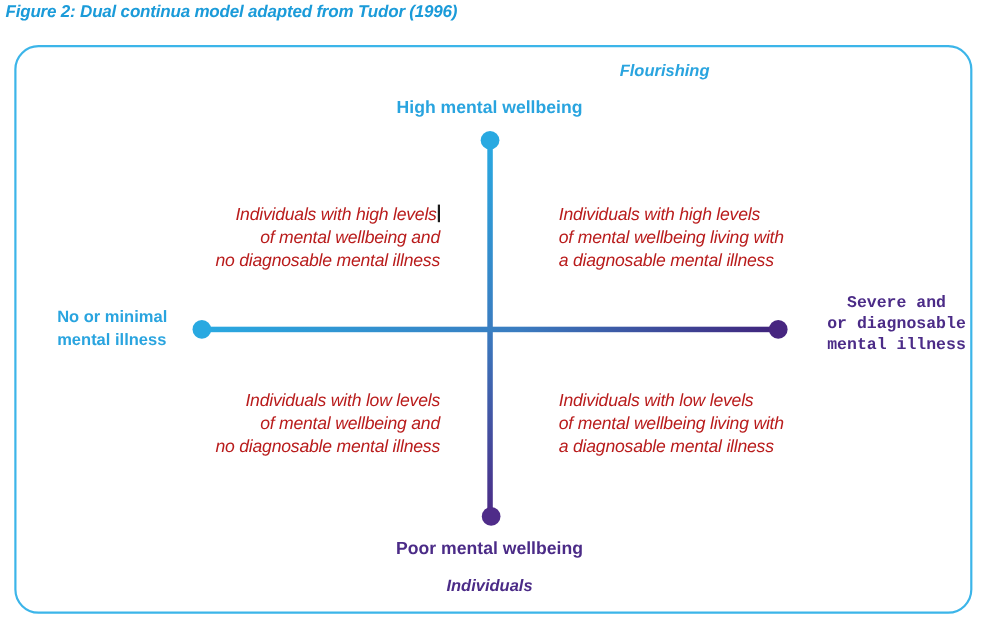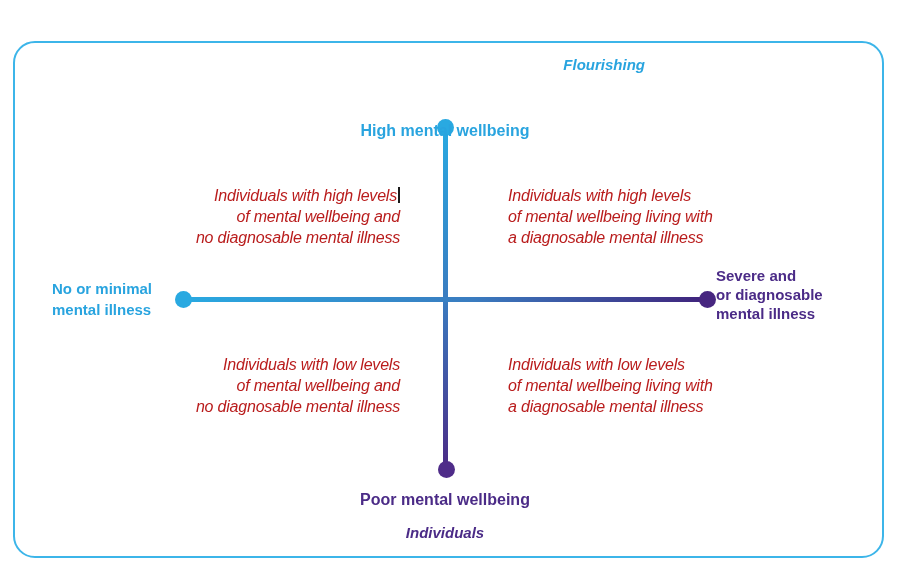--- a/index.html
+++ b/index.html
@@ -26,51 +26,52 @@
     background:linear-gradient(to right,#29a9e1 0%,#3a7cc0 55%,#40227b 100%);
   }
   .dot{position:absolute;width:17px;height:17px;border-radius:50%;}
   .dot-top{left:437px;top:119px;background:#29a9e1;}
   .dot-bottom{left:438px;top:461px;background:#4f2c89;}
   .dot-left{left:175px;top:291px;background:#29a9e1;}
   .dot-right{left:699px;top:291px;background:#472680;}
   
   .vcap{position:absolute;left:245px;width:400px;text-align:center;}
   .flourishing{top:56px;font-size:15px;font-weight:bold;font-style:italic;color:#29a4df;text-align:right;}
-  .high-wellbeing{top:90px;font-size:16px;font-weight:bold;color:#29a4df;margin-top:32px;}
+  .high-wellbeing{top:90px;font-size:16px;font-weight:bold;color:#29a4df;}
   .poor-wellbeing{top:491px;font-size:16px;font-weight:bold;color:#4b2b87;}
   .languishing{top:524px;font-size:15px;font-weight:bold;font-style:italic;color:#4b2b87;}
   
   .left-label{
     position:absolute;left:52px;top:278px;
     font-size:15px;font-weight:bold;color:#29a4df;line-height:21px;text-align:left;
   }
   .right-label{
-    position:absolute;left:716px;top:266px;
-    font-size:15px;font-weight:bold;color:#4b2b87;line-height:19px;text-align:left;
+    position:absolute;left:752px;top:266px;
+    font-size:15px;font-weight:bold;color:#4b2b87;line-height:19px;text-align:center;font-family:Liberation Mono, monospace;
   }
   
   .quad{
     position:absolute;width:270px;
     font-size:16px;font-style:italic;color:#b91c1c;line-height:21px;letter-spacing:-0.2px;
   }
   .quad-tl{left:130px;top:185px;text-align:right;}
   .quad-tr{left:508px;top:185px;text-align:left;}
   .quad-bl{left:130px;top:354px;text-align:right;}
   .quad-br{left:508px;top:354px;text-align:left;}
   .caret{
     display:inline-block;width:2px;height:16px;background:#1a1a1a;
     vertical-align:-2px;margin-left:1px;
   }
 </style>
 </head>
 <body>
 
 <div class="stage">
 
+  <div class="title">Figure 2: Dual continua model adapted from Tudor (1996)</div>
 
   <div class="frame"></div>
 
   <div class="vline"></div>
   <div class="hline"></div>
   <div class="dot dot-top"></div>
   <div class="dot dot-bottom"></div>
   <div class="dot dot-left"></div>
   <div class="dot dot-right"></div>
 

